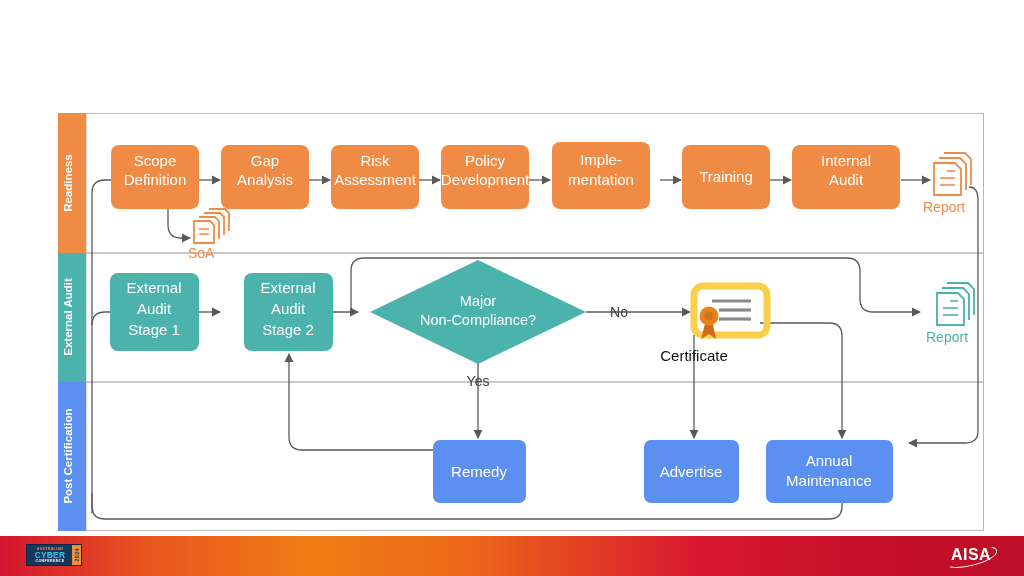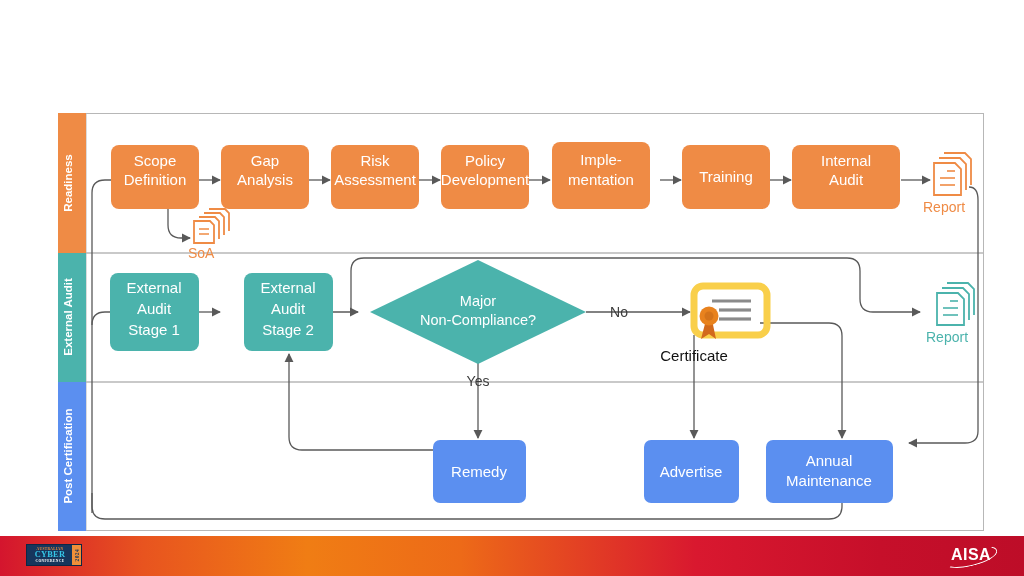--- a/index.html
+++ b/index.html
@@ -22,21 +22,21 @@
   #diagram svg { display: block; }
 
   
   #footer {
     position: absolute; left: 0; bottom: 0; width: 1024px; height: 40px;
     background: linear-gradient(90deg,#d4152e 0%, #e8541f 14%, #f07d14 30%,
                                 #ed6a18 45%, #d9182f 68%, #c60f2a 86%, #bd0d28 100%);
   }
   #acc-logo {
     position: absolute; left: 26px; top: 8px; width: 56px; height: 22px;
-    display: flex; background:#17365c; border: 1px solid #0d2745; font-family: Liberation Serif, serif;
+    display: flex; background:#17365c; border: 1px solid #0d2745;
   }
   #acc-logo .txtcol {
     flex: 1; display: flex; flex-direction: column; justify-content: center;
     align-items: center; padding: 1px 0 1px 1px;
   }
   #acc-logo .l1 { font-size: 3.6px; color:#f0903a; letter-spacing:.3px; font-weight:bold; line-height:1.15; }
   #acc-logo .l2 { font-size: 8.4px; color:#35c7e8; font-weight:bold; letter-spacing:.2px; line-height:1; }
   #acc-logo .l3 { font-size: 3.6px; color:#ffffff; letter-spacing:.4px; font-weight:bold; line-height:1.2; }
   #acc-logo .yearbar {
     width: 9px; background:#f0903a; color:#17365c; font-size: 5.4px; font-weight:bold;

